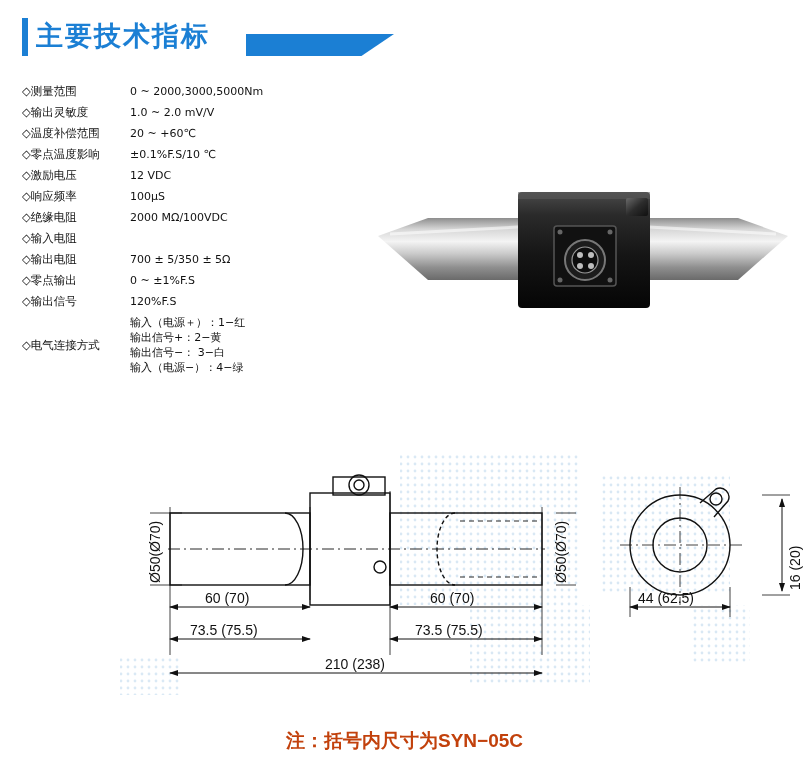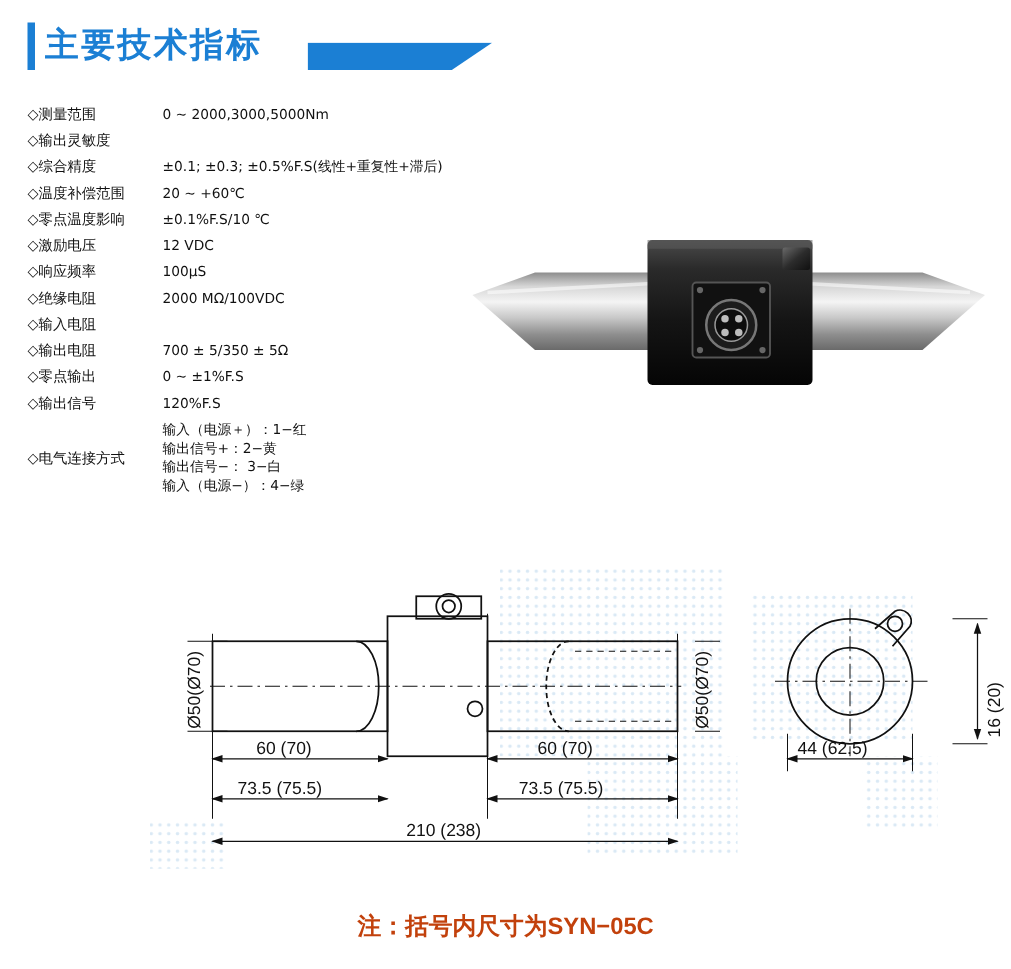--- a/index.html
+++ b/index.html
@@ -75,24 +75,21 @@
   <div class="ribbon"></div>
 </div>
 
 <div id="specs">
   <div class="spec-row">
     <div class="spec-label">◇测量范围</div>
     <div class="spec-value">0 ~ 2000,3000,5000Nm</div>
   </div>
   <div class="spec-row">
     <div class="spec-label">◇输出灵敏度</div>
-  </div>
-  <div class="spec-row">
-    <div class="spec-label">◇综合精度</div>
-    <div class="spec-value">±0.1; ±0.3; ±0.5%F.S(线性+重复性+滞后)</div>
+    <div class="spec-value">1.0 ~ 2.0 mV/V</div>
   </div>
   <div class="spec-row">
     <div class="spec-label">◇温度补偿范围</div>
     <div class="spec-value">20 ~ +60℃</div>
   </div>
   <div class="spec-row">
     <div class="spec-label">◇零点温度影响</div>
     <div class="spec-value">±0.1%F.S/10 ℃</div>
   </div>
   <div class="spec-row">

